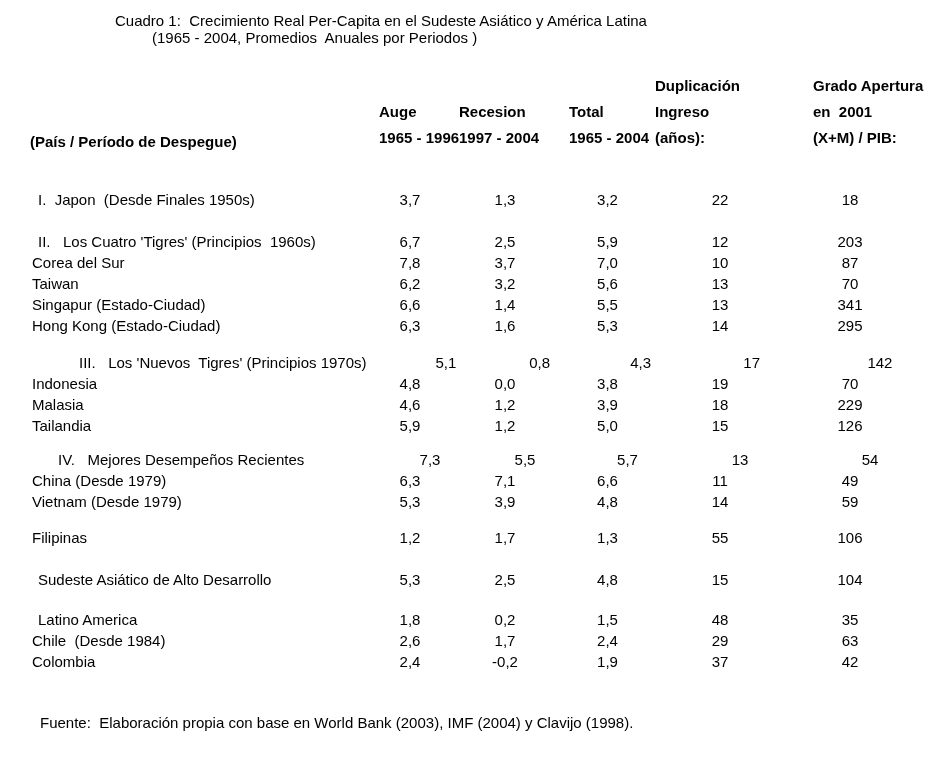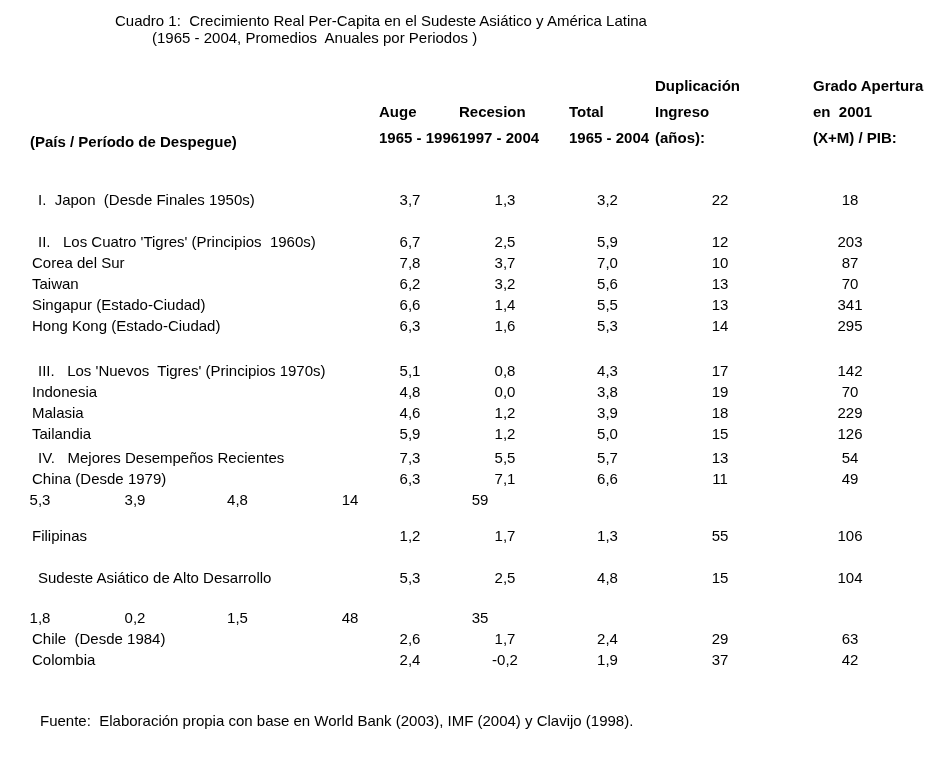--- a/index.html
+++ b/index.html
@@ -138,21 +138,21 @@
         <div class="vcell c4">341</div>
       </div>
       <div class="row">
         <div class="name-cell ind1">Hong Kong (Estado-Ciudad)</div>
         <div class="vcell c0">6,3</div>
         <div class="vcell c1">1,6</div>
         <div class="vcell c2">5,3</div>
         <div class="vcell c3">14</div>
         <div class="vcell c4">295</div>
       </div>
-      <div class="row" style="margin-top: 24px;">
+      <div class="row" style="margin-top: 16px; padding-left: 41px;">
         <div class="name-cell ind0">III.   Los 'Nuevos  Tigres' (Principios 1970s)</div>
         <div class="vcell c0">5,1</div>
         <div class="vcell c1">0,8</div>
         <div class="vcell c2">4,3</div>
         <div class="vcell c3">17</div>
         <div class="vcell c4">142</div>
       </div>
       <div class="row">
         <div class="name-cell ind1">Indonesia</div>
         <div class="vcell c0">4,8</div>
@@ -170,37 +170,38 @@
         <div class="vcell c4">229</div>
       </div>
       <div class="row">
         <div class="name-cell ind1">Tailandia</div>
         <div class="vcell c0">5,9</div>
         <div class="vcell c1">1,2</div>
         <div class="vcell c2">5,0</div>
         <div class="vcell c3">15</div>
         <div class="vcell c4">126</div>
       </div>
-      <div class="row" style="margin-top: 3px;">
+      <div class="row" style="margin-top: 13px; padding-left: 20px;">
         <div class="name-cell ind0">IV.   Mejores Desempeños Recientes</div>
         <div class="vcell c0">7,3</div>
         <div class="vcell c1">5,5</div>
         <div class="vcell c2">5,7</div>
         <div class="vcell c3">13</div>
         <div class="vcell c4">54</div>
       </div>
       <div class="row">
         <div class="name-cell ind1">China (Desde 1979)</div>
         <div class="vcell c0">6,3</div>
         <div class="vcell c1">7,1</div>
         <div class="vcell c2">6,6</div>
         <div class="vcell c3">11</div>
         <div class="vcell c4">49</div>
       </div>
       <div class="row">
+        <div class="name-cell ind1">Vietnam (Desde 1979)</div>
         <div class="vcell c0">5,3</div>
         <div class="vcell c1">3,9</div>
         <div class="vcell c2">4,8</div>
         <div class="vcell c3">14</div>
         <div class="vcell c4">59</div>
       </div>
       <div class="row" style="margin-top: 15px;">
         <div class="name-cell ind1">Filipinas</div>
         <div class="vcell c0">1,2</div>
         <div class="vcell c1">1,7</div>
@@ -217,20 +218,21 @@
         <div class="vcell c4">104</div>
       </div>
       <div class="row">
         <div class="vcell c0"></div>
         <div class="vcell c1"></div>
         <div class="vcell c2"></div>
         <div class="vcell c3"></div>
         <div class="vcell c4"></div>
       </div>
       <div class="row" style="margin-top: 19px;">
+        <div class="name-cell ind0">Latino America</div>
         <div class="vcell c0">1,8</div>
         <div class="vcell c1">0,2</div>
         <div class="vcell c2">1,5</div>
         <div class="vcell c3">48</div>
         <div class="vcell c4">35</div>
       </div>
       <div class="row">
         <div class="name-cell ind1">Chile  (Desde 1984)</div>
         <div class="vcell c0">2,6</div>
         <div class="vcell c1">1,7</div>

